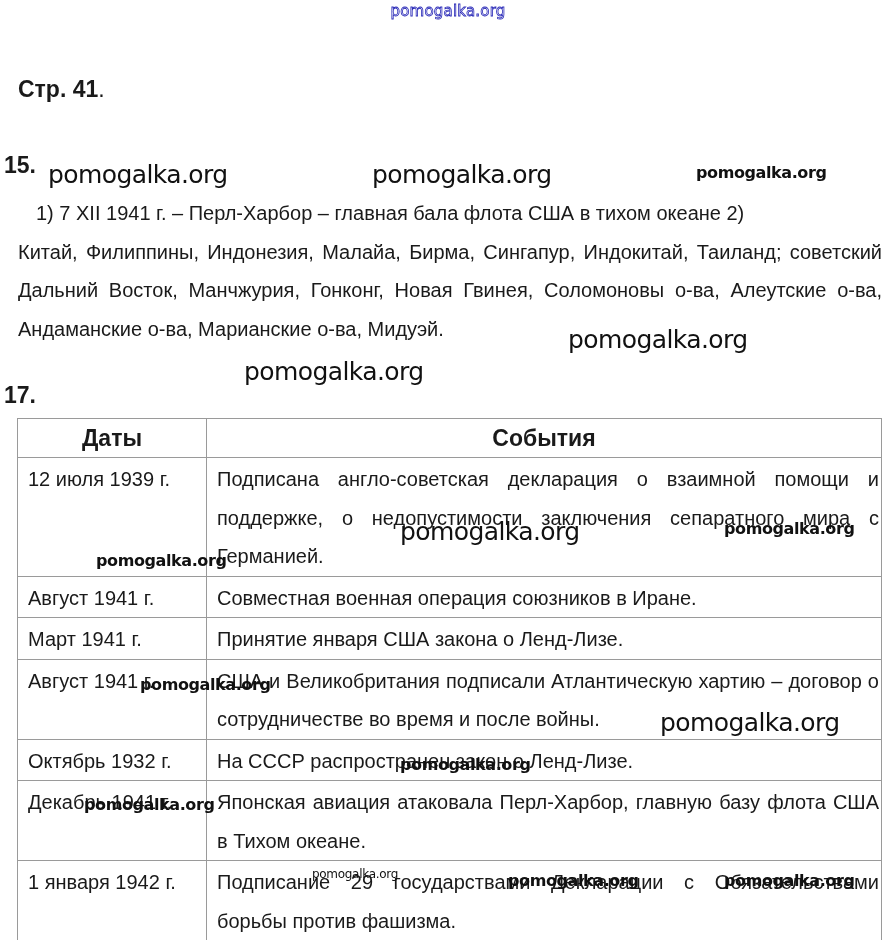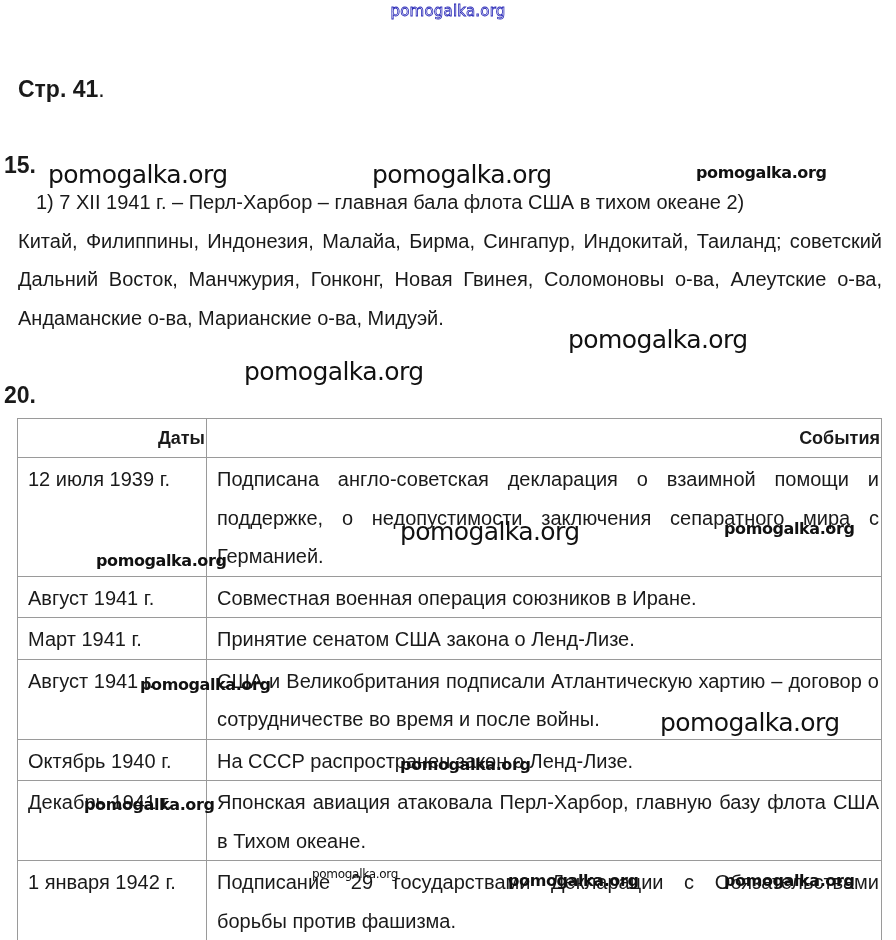--- a/index.html
+++ b/index.html
@@ -6,75 +6,75 @@
   body { width:896px; height:940px; position:relative; overflow:hidden;
          font-family:"Liberation Sans", sans-serif; color:#1a1a1a; }
   .top-wm { position:absolute; left:0; width:896px; top:2px; text-align:center;
             font-family:"DejaVu Sans", sans-serif; font-size:15px; color:#ffffff;
             -webkit-text-stroke:0.8px #2a2ab8; letter-spacing:0.2px; }
   .page-label { position:absolute; left:18px; top:76px; font-size:23px; font-weight:bold; }
   .page-label .dot { font-weight:normal; }
   .num { position:absolute; left:4px; font-size:23px; font-weight:bold; }
   .para { position:absolute; left:18px; width:864px; font-size:20px; line-height:38.5px;
           text-align:justify; top:183px; }
-  .para .first { text-indent:18px; display:block; }
+  .para .first { text-indent:18px; display:block;margin-top:11px; }
   .wm { position:absolute; font-family:"DejaVu Sans", sans-serif; color:#111;
         font-weight:normal; white-space:nowrap; }
   .wm.big { font-size:25px; letter-spacing:-0.6px; }
   .wm.mid { font-size:16px; font-weight:bold; letter-spacing:-0.4px; }
   .wm.small { font-size:12px; letter-spacing:-0.3px; }
   table { position:absolute; left:17px; top:418px; width:865px; border-collapse:collapse;
           font-size:20px; }
   th, td { border:1px solid #9a9a9a; vertical-align:top; }
-  th { height:36px; font-weight:bold; text-align:right; vertical-align:middle; font-size:18px; }
+  th { height:36px; font-weight:bold; text-align:center; vertical-align:middle; font-size:23px; }
   td.date { width:172px; padding:2px 6px 0 10px; line-height:38.5px; white-space:nowrap; }
   td.ev { padding:2px 2px 0 10px; line-height:38.5px; text-align:justify;margin-left:12px; }
   tr.last td { border-bottom:2px solid #ec4899; }
 </style>
 </head>
 <body>
 
 <div class="top-wm">pomogalka.org</div>
 
 <div class="page-label"><span>Стр. 41</span><span class="dot">.</span></div>
 
 <div class="num" style="top:152px">15.</div>
 <div class="para">
   <span class="first">1) 7 XII 1941 г. – Перл-Харбор – главная бала флота США в тихом океане 2)</span>
   <span>Китай, Филиппины, Индонезия, Малайа, Бирма, Сингапур, Индокитай, Таиланд; советский Дальний Восток, Манчжурия, Гонконг, Новая Гвинея, Соломоновы о-ва, Алеутские о-ва, Андаманские о-ва, Марианские о-ва, Мидуэй.</span>
 </div>
 
-<div class="num" style="top:382px">20.</div>
+<div class="num" style="top:382px">17.</div>
 
 <table>
   <thead>
     <tr>
       <th>Даты</th>
       <th>События</th>
     </tr>
   </thead>
   <tbody>
     <tr style="height:115px">
       <td class="date">12 июля 1939 г.</td>
       <td class="ev">Подписана англо-советская декларация о взаимной помощи и поддержке, о недопустимости заключения сепаратного мира с Германией.</td>
     </tr>
     <tr style="height:40px">
       <td class="date">Август 1941 г.</td>
       <td class="ev">Совместная военная операция союзников в Иране.</td>
     </tr>
     <tr style="height:40px">
       <td class="date">Март 1941 г.</td>
-      <td class="ev">Принятие сенатом США закона о Ленд-Лизе.</td>
+      <td class="ev">Принятие января США закона о Ленд-Лизе.</td>
     </tr>
     <tr style="height:78px">
       <td class="date">Август 1941 г.</td>
       <td class="ev">США и Великобритания подписали Атлантическую хартию – договор о сотрудничестве во время и после войны.</td>
     </tr>
     <tr style="height:39px">
-      <td class="date">Октябрь 1940 г.</td>
+      <td class="date">Октябрь 1932 г.</td>
       <td class="ev">На СССР распространен закон о Ленд-Лизе.</td>
     </tr>
     <tr style="height:78px">
       <td class="date">Декабрь 1941 г.</td>
       <td class="ev">Японская авиация атаковала Перл-Харбор, главную базу флота США в Тихом океане.</td>
     </tr>
     <tr class="last" style="height:78px">
       <td class="date">1 января 1942 г.</td>
       <td class="ev">Подписание 29 государствами Декларации с Обязательствами борьбы против фашизма.</td>
     </tr>

